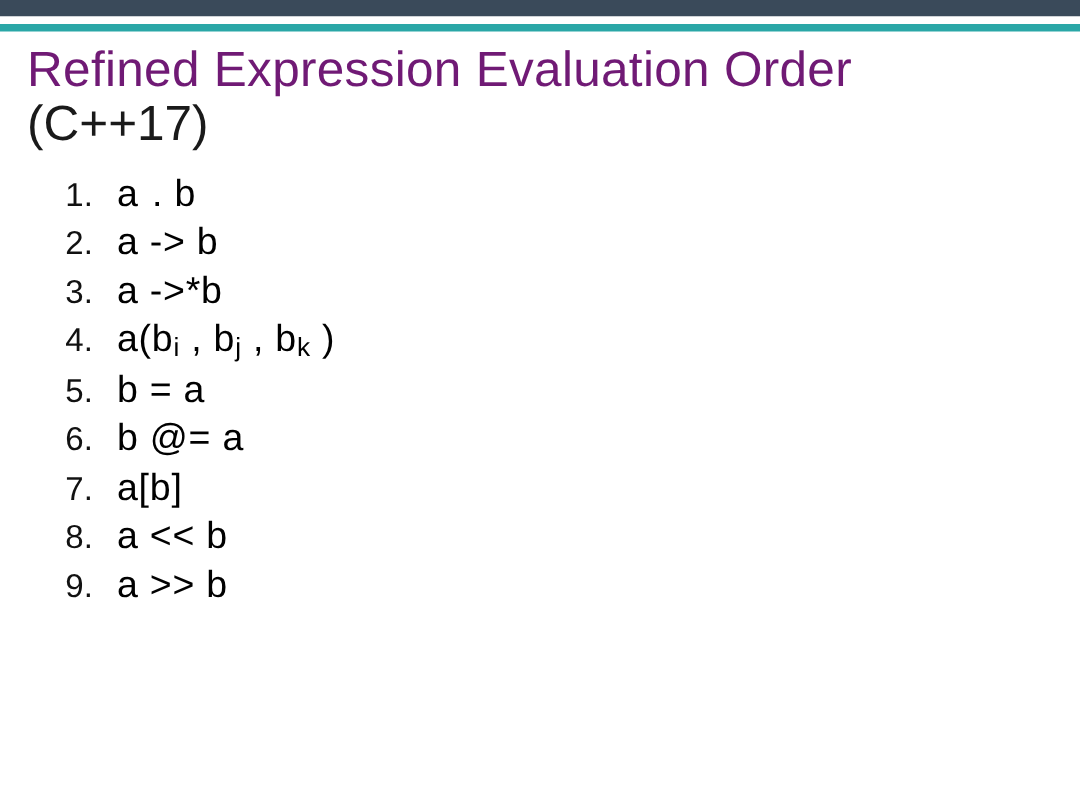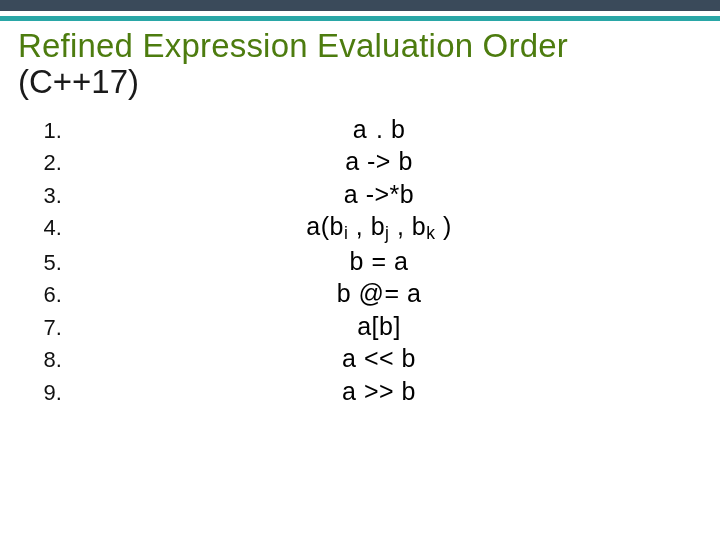--- a/index.html
+++ b/index.html
@@ -34,21 +34,21 @@
     height: 5px;
     background: #2aa7a7;
   }
   .title-block {
     padding: 6px 18px 0 18px;
   }
   .title-line1 {
     font-size: 33px;
     line-height: 1.15;
     letter-spacing: 0.2px;
-    color: #4d7c0f;
+    color: #701a75;
     font-weight: 300;
   }
   .title-line2 {
     font-size: 33px;
     line-height: 1.15;
     color: #1a1a1a;
     font-weight: 300;
     padding-right: 42px;
     margin-top: -2px;
   }
@@ -56,21 +56,20 @@
     padding: 8px 40px 0 40px;
   }
   ol.expr-list {
     margin: 4px 0 0 0;
     padding: 0 0 0 28px;
     list-style: decimal;
     font-size: 25px;
     line-height: 1.30;
     font-weight: 300;
     color: #000;
-    text-align: center;
   }
   ol.expr-list li {
     padding-left: 10px;
   }
   ol.expr-list li::marker {
     font-size: 22px;
     color: #111;
   }
   .expr {
     font-family: "Segoe UI", Arial, sans-serif;

